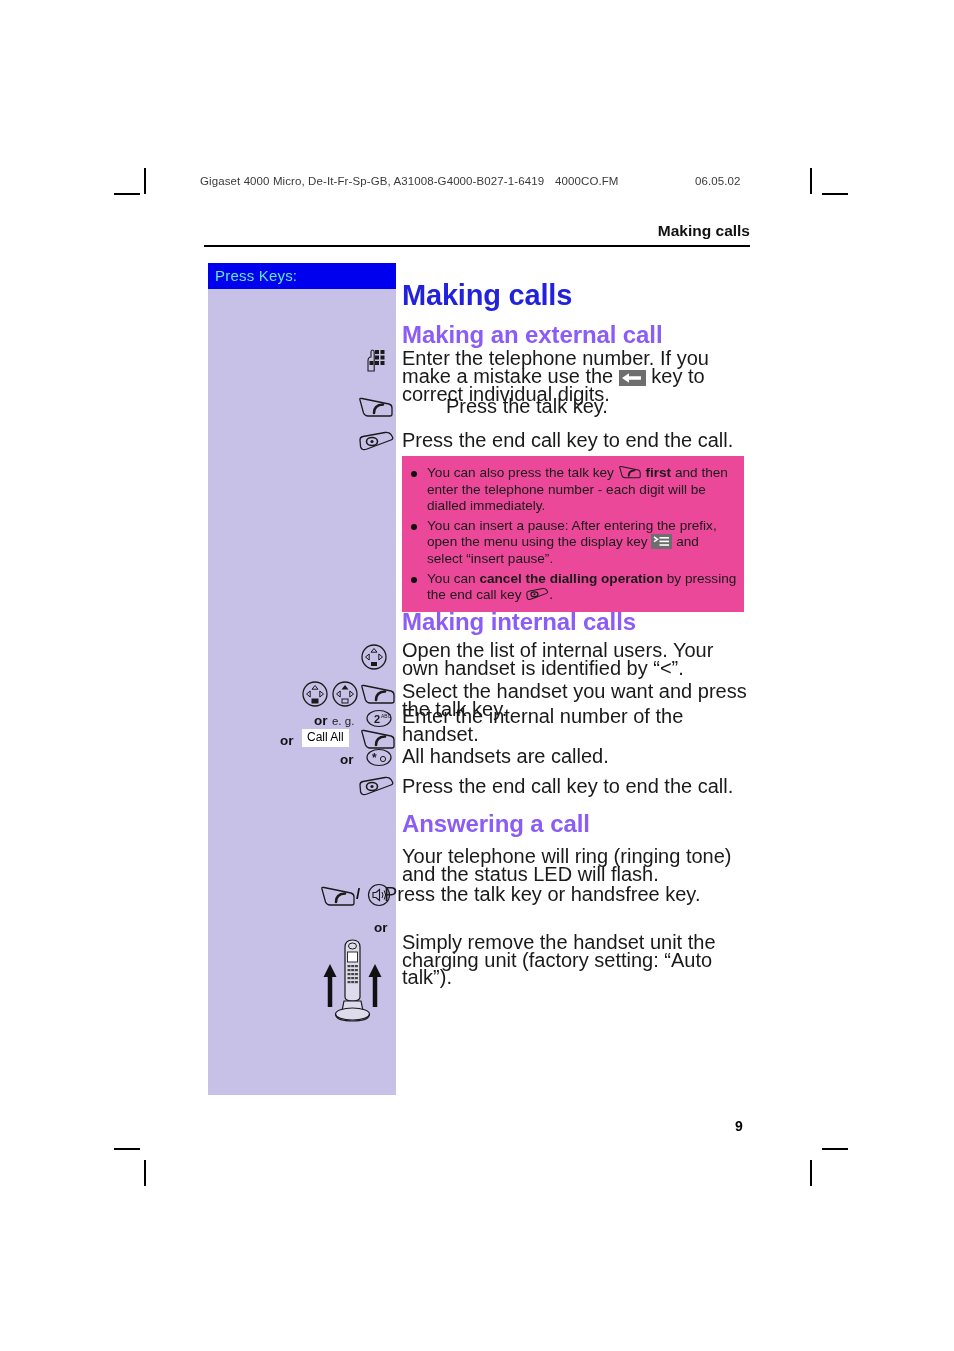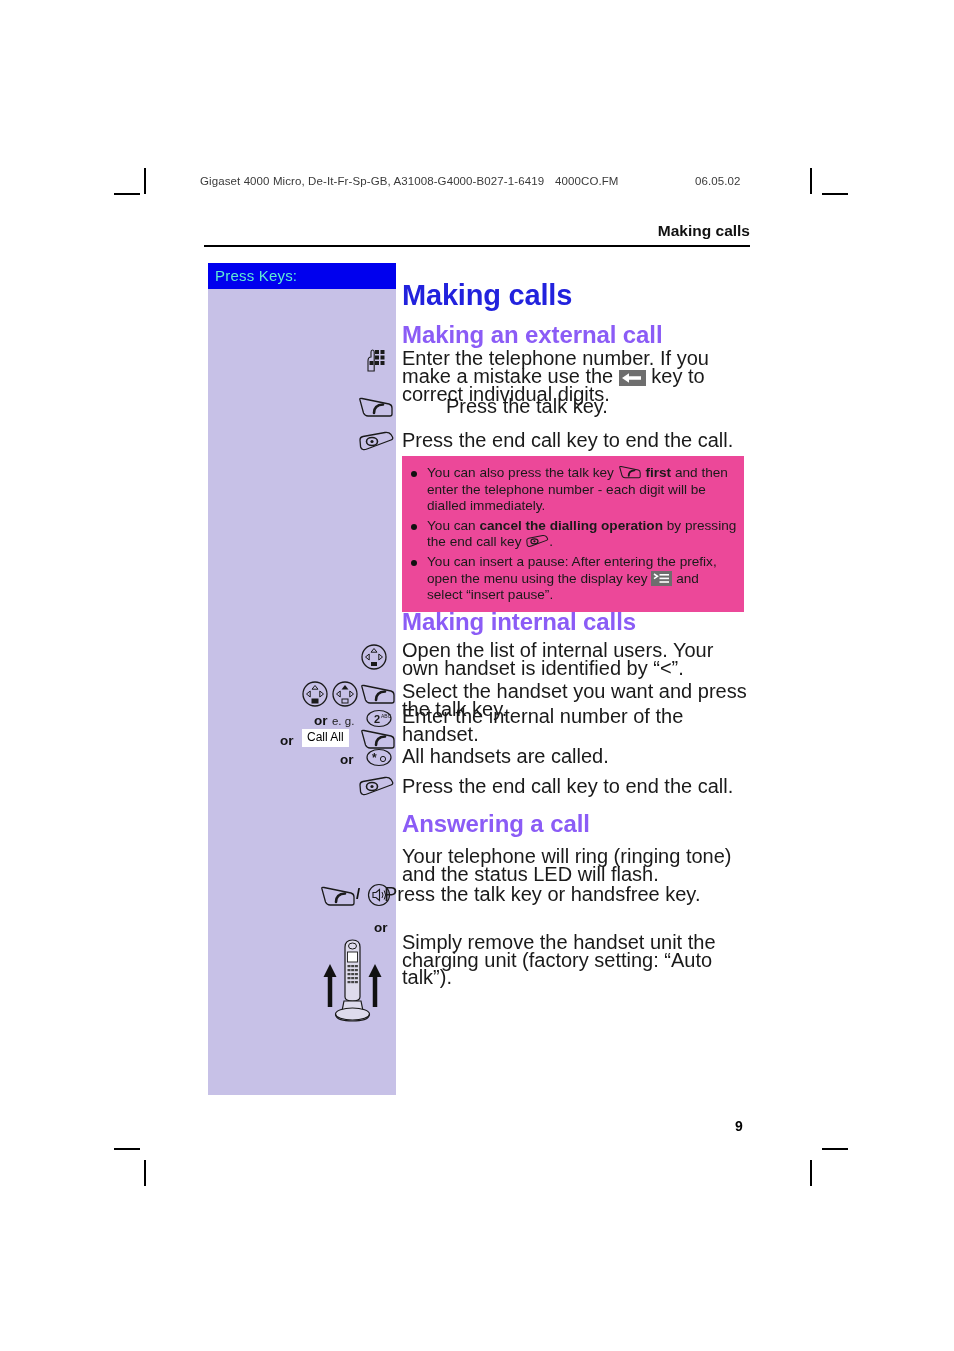--- a/index.html
+++ b/index.html
@@ -392,38 +392,38 @@
     <span class="dot"></span>
     <span>You can also press the talk key </span><span class="icon" style="width:24px;height:14px;vertical-align:-2px;">
       <svg width="24" height="14" viewBox="0 0 36 22">
         <path d="M2 4 Q1 2 4 2.5 L31 8 Q34 8.8 34 12 L34 18 Q34 20 32 20 L10 20 Q7 20 5.5 17 Z" fill="none" stroke="#1a1a1a" stroke-width="1.6"></path>
         <path d="M16 17 Q16 9 25 8.5" fill="none" stroke="#1a1a1a" stroke-width="3" stroke-linecap="round"></path>
       </svg></span><b> first</b><span> and then enter the telephone number - each digit will be dialled immediately.</span>
   </div>
 
   <div class="note-item">
     <span class="dot"></span>
-    <span>You can </span><b>cancel the dialling operation</b><span> by pressing the end call key </span><span class="icon" style="width:24px;height:14px;vertical-align:-2px;">
-      <svg width="24" height="14" viewBox="0 0 36 22">
-        <path d="M2 10 Q2 7 5 6.5 L27 2.5 Q31 2 33 4.5 L34.5 7 Q35.5 9 33 10 L9 19 Q4 21 2.6 17 Z" fill="none" stroke="#1a1a1a" stroke-width="1.6"></path>
-        <ellipse cx="14" cy="11.5" rx="5.5" ry="4" fill="none" stroke="#1a1a1a" stroke-width="2"></ellipse>
-        <circle cx="14" cy="11.5" r="1.8" fill="#1a1a1a"></circle>
-      </svg></span><span>.</span>
-  </div>
-
-  <div class="note-item">
-    <span class="dot"></span>
     <span>You can insert a pause: After entering the prefix, open the menu using the display key </span><span class="dispkey">
       <svg width="21" height="15" viewBox="0 0 21 15">
         <path d="M3 3 L6.5 5.3 L3 7.6" fill="none" stroke="#fff" stroke-width="1.5"></path>
         <rect x="8.5" y="3" width="9.5" height="1.6" fill="#fff"></rect>
         <rect x="8.5" y="6.6" width="9.5" height="1.6" fill="#fff"></rect>
         <rect x="8.5" y="10.2" width="9.5" height="1.6" fill="#fff"></rect>
       </svg></span><span> and select “insert pause”.</span>
   </div>
+
+  <div class="note-item">
+    <span class="dot"></span>
+    <span>You can </span><b>cancel the dialling operation</b><span> by pressing the end call key </span><span class="icon" style="width:24px;height:14px;vertical-align:-2px;">
+      <svg width="24" height="14" viewBox="0 0 36 22">
+        <path d="M2 10 Q2 7 5 6.5 L27 2.5 Q31 2 33 4.5 L34.5 7 Q35.5 9 33 10 L9 19 Q4 21 2.6 17 Z" fill="none" stroke="#1a1a1a" stroke-width="1.6"></path>
+        <ellipse cx="14" cy="11.5" rx="5.5" ry="4" fill="none" stroke="#1a1a1a" stroke-width="2"></ellipse>
+        <circle cx="14" cy="11.5" r="1.8" fill="#1a1a1a"></circle>
+      </svg></span><span>.</span>
+  </div>
 </div>
 
 <div class="abs" style="left:402px;top:608px;">
   <h2 class="sub">Making internal calls</h2>
 </div>
 <div class="abs" style="left:402px;top:642px;width:342px;">
   <p class="body">Open the list of internal users. Your own handset is identified by “&lt;”.</p>
 </div>
 <div class="abs" style="left:402px;top:683px;width:348px;">
   <p class="body">Select the handset you want and press the talk key.</p>

